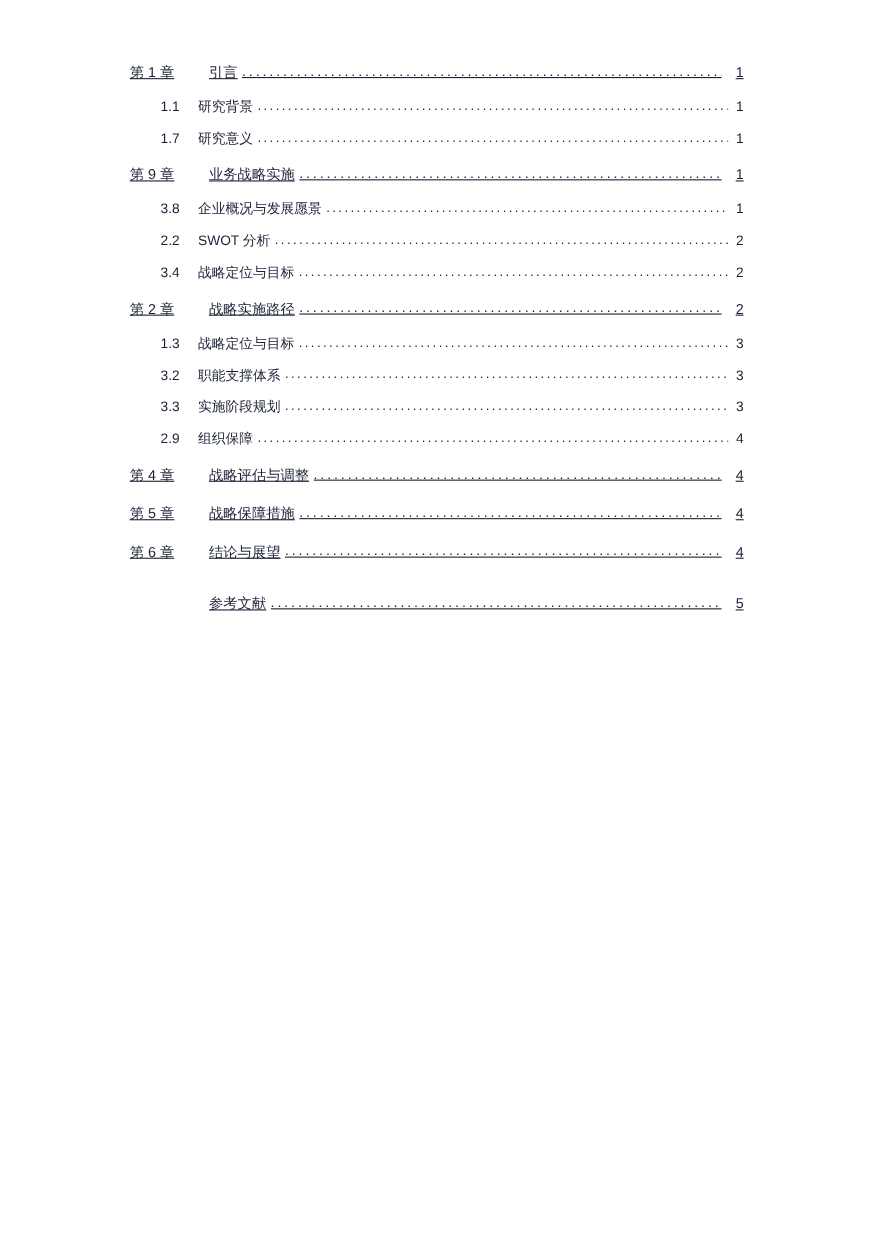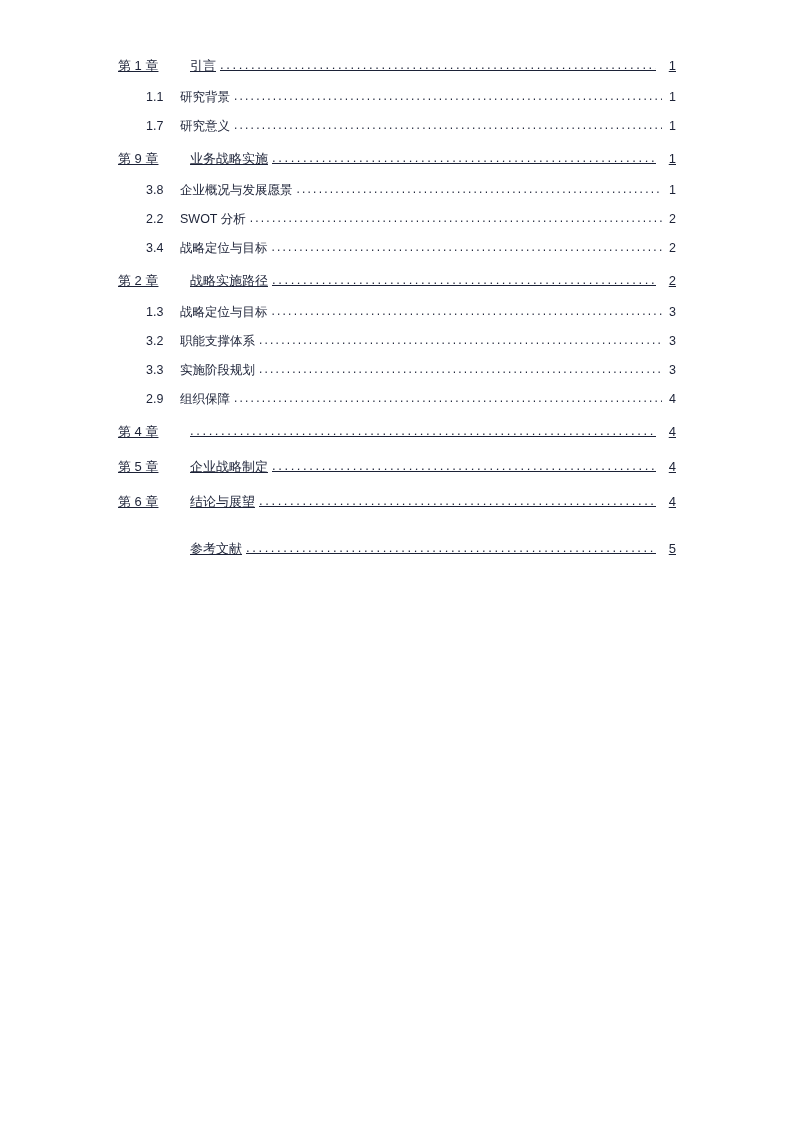--- a/index.html
+++ b/index.html
@@ -170,26 +170,27 @@
           <span class="entry-page">3</span>
         </div>
         <div class="toc-entry lvl2">
           <span class="entry-num">2.9</span>
           <span class="entry-text">组织保障</span>
           <span class="leader">.........................................................................................</span>
           <span class="entry-page">4</span>
         </div>
         <div class="toc-entry lvl1">
           <span class="entry-num">第 4 章</span>
+          <span class="entry-text">战略评估与调整</span>
           <span class="leader">.........................................................................................</span>
           <span class="entry-page">4</span>
         </div>
         <div class="toc-entry lvl1">
           <span class="entry-num">第 5 章</span>
-          <span class="entry-text">企业战略制定</span>
+          <span class="entry-text">战略保障措施</span>
           <span class="leader">.........................................................................................</span>
           <span class="entry-page">4</span>
         </div>
         <div class="toc-entry lvl1">
           <span class="entry-num">第 6 章</span>
           <span class="entry-text">结论与展望</span>
           <span class="leader">.........................................................................................</span>
           <span class="entry-page">4</span>
         </div>
         <div class="toc-entry lvl1" style="margin-top: 12px;">

